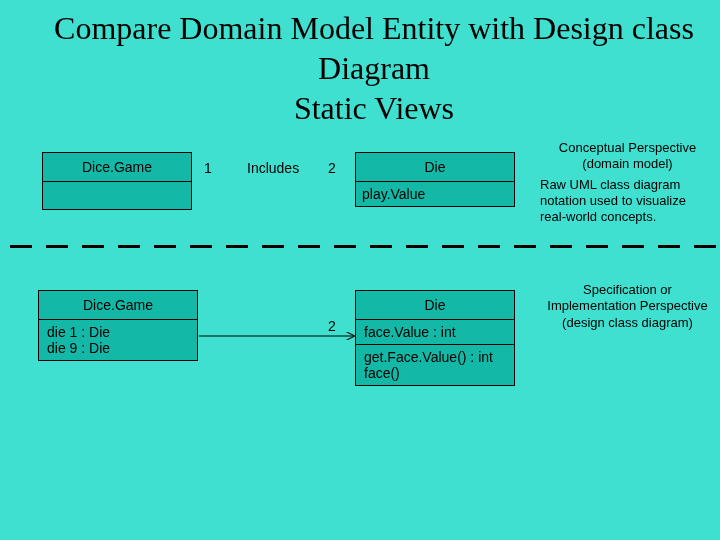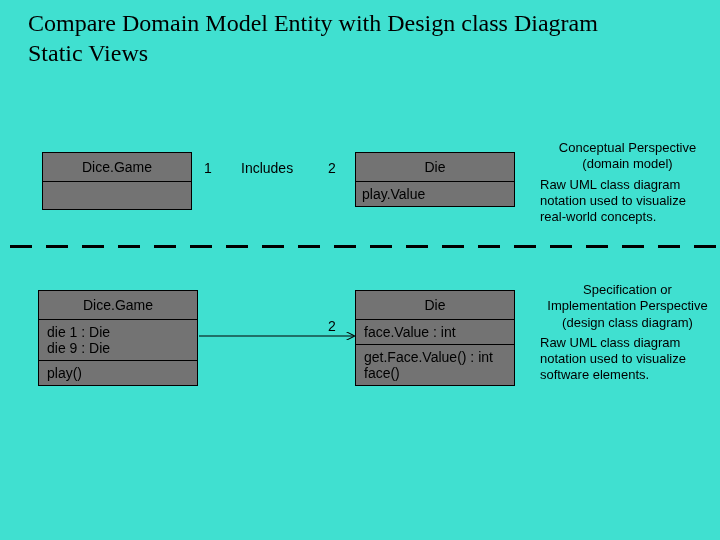--- a/index.html
+++ b/index.html
@@ -4,28 +4,28 @@
 <style>
   * { box-sizing: border-box; margin: 0; padding: 0; }
   body {
     width: 720px; height: 540px;
     background: #40e0d0;
     font-family: Arial, Helvetica, sans-serif;
     position: relative; overflow: hidden;
   }
   .title {
     position: absolute; top: 8px; left: 0; right: 0;
-    text-align: left; font-size: 24px;
+    text-align: center; font-size: 32px;
     font-family: "Times New Roman", Times, serif;
     line-height: 1.25;
     padding-left: 28px;
   }
   
   .uml {
-    position: absolute; background: #737373; border: 1px solid #000;
+    position: absolute; background: #14b8a6; border: 1px solid #000;
     font-size: 14px;
   }
   .uml .sect {
     border-top: 1px solid #000; padding: 4px 8px; min-height: 18px;
   }
   .uml .sect:first-child { border-top: none; }
   .uml .name { text-align: center; padding: 6px 8px; }
   
   #dg1 { left: 42px; top: 152px; width: 150px; }
   #dg1 .sect.empty { height: 28px; }
@@ -65,21 +65,21 @@
   <div class="sect name">Dice.Game</div>
   <div class="sect empty"></div>
 </div>
 
 <div id="die1" class="uml">
   <div class="sect name">Die</div>
   <div class="sect attr">play.Value</div>
 </div>
 
 <div class="assoc-label" style="left:204px;top:160px;">1</div>
-<div class="assoc-label" style="left:241px;top:160px;">Includes</div>
+<div class="assoc-label" style="left:247px;top:160px;">Includes</div>
 <div class="assoc-label" style="left:328px;top:160px;">2</div>
 
 <div class="side" style="top:140px;">
   <div class="bold">Conceptual Perspective (domain model)</div>
   <p>Raw UML class diagram notation used to visualize real-world concepts.</p>
 </div>
 
 <div class="dashline">
   <div class="dash" style="left:0px"></div>
     <div class="dash" style="left:36px"></div>
@@ -102,41 +102,37 @@
   <div class="dash" style="left:648px"></div>
     <div class="dash" style="left:684px"></div>
 </div>
 
 <div id="dg2" class="uml">
   <div class="sect name">Dice.Game</div>
   <div class="sect">
     <div>die 1 : Die</div>
     <div>die 9 : Die</div>
   </div>
-  <div class="sect">
-    <div>play()</div>
-  </div>
 </div>
 
 <div id="die2" class="uml">
   <div class="sect name">Die</div>
   <div class="sect">
     <div>face.Value : int</div>
   </div>
   <div class="sect">
     <div>get.Face.Value() : int</div>
     <div>face()</div>
   </div>
 </div>
 
 <div class="assoc-label" style="left:328px;top:318px;">2</div>
 
 <div class="side" style="top:282px;">
   <div class="bold">Specification or Implementation Perspective (design class diagram)</div>
-  <p>Raw UML class diagram notation used to visualize software elements.</p>
 </div>
 
 <svg class="lines" width="720" height="540">
   <defs>
     <marker id="arrow" viewBox="0 0 10 10" refX="9" refY="5" markerWidth="7" markerHeight="7" orient="auto-start-reverse">
       <path d="M0,0 L10,5 L0,10" fill="none" stroke="#000" stroke-width="1.2"></path>
     </marker>
   </defs>
 
   <line x1="199" y1="336" x2="354" y2="336" stroke="#000" stroke-width="1.2" marker-end="url(#arrow)"></line>

